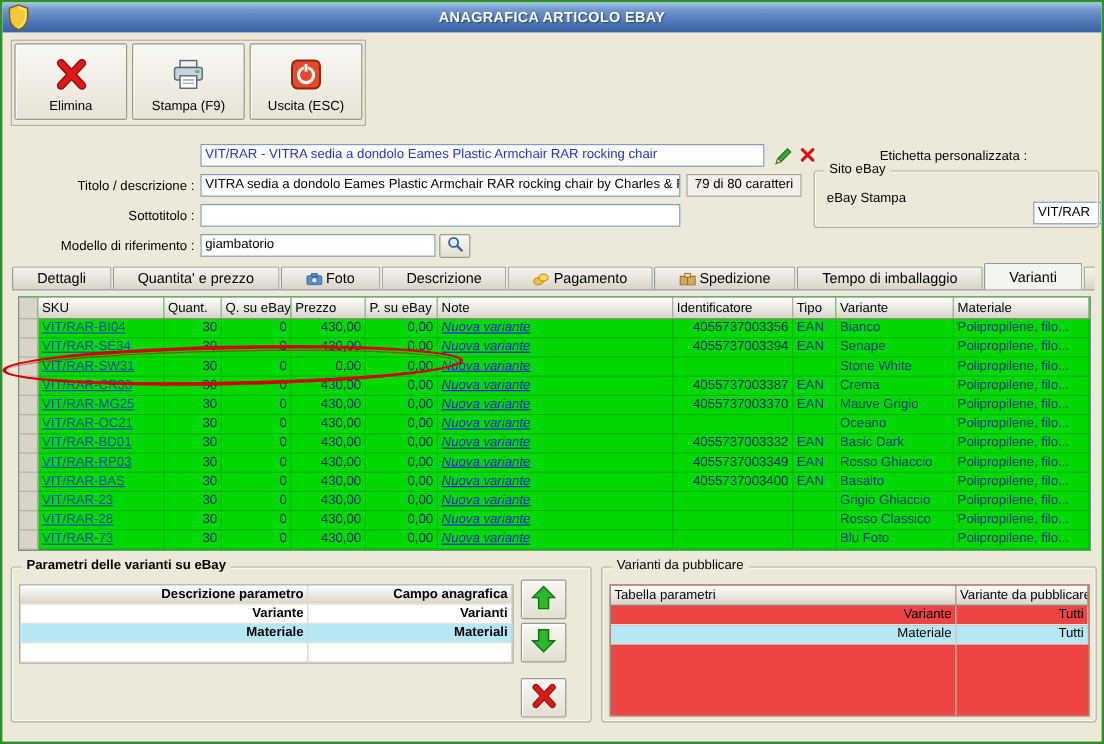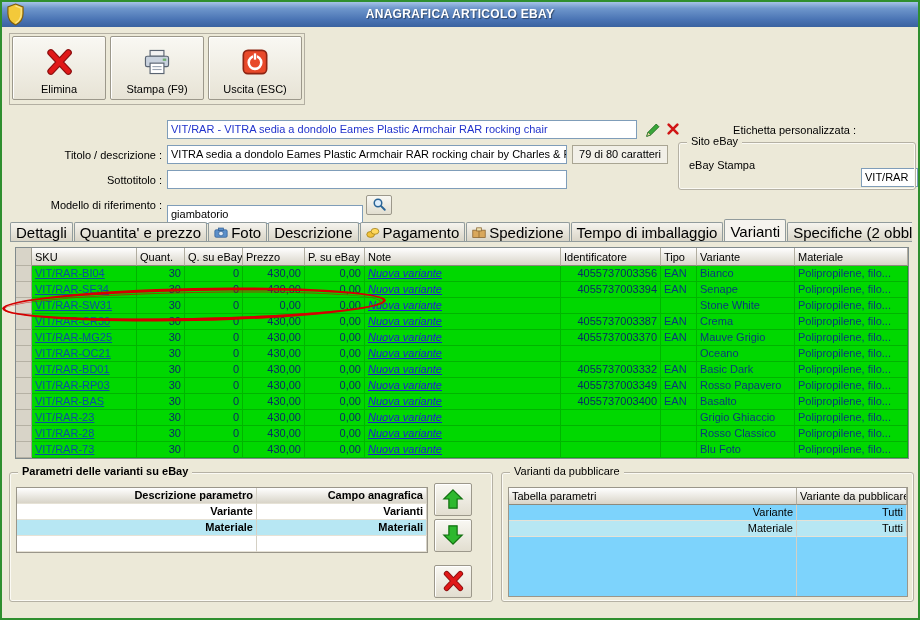--- a/index.html
+++ b/index.html
@@ -56,24 +56,24 @@
     box-shadow:inset 0 0 0 1px #fbfaf4;
   }
   .gb-title { position:absolute; top:-8px; left:8px; background:#ece9d8; padding:0 4px; color:#000; }
   .sito-value { position:absolute; top:16px; left:10px; color:#000; }
   
   .tabstrip {
     position:absolute; top:217px; left:8px; width:902px; height:23px;
     border-bottom:1px solid #919b9c; display:flex; align-items:flex-end; overflow:hidden;
   }
   .tab {
-    height:19px; padding:0 5px; background:linear-gradient(#f6f4ee,#d9d5c7);
+    height:19px; padding:0 20px; background:linear-gradient(#f6f4ee,#d9d5c7);
     border:1px solid #919b9c; border-bottom:none; border-radius:2px 2px 0 0;
     margin-right:1px; display:flex; align-items:center; gap:3px; color:#000;
-    font-size:15px; white-space:nowrap; cursor:default;
+    font-size:12px; white-space:nowrap; cursor:default;
   }
   .tab.active {
     height:23px; background:#f6f4ee; position:relative; z-index:2; margin-bottom:-1px;
   }
   .tabicon { display:flex; align-items:center; }
   
   .grid { position:absolute; top:245px; left:13px; width:894px; border:1px solid #808a8c; background:#00d800; }
   .ghead, .grow { display:grid; grid-template-columns:16px 105px 48px 58px 62px 60px 196px 100px 36px 98px 1fr; }
   .ghead .gcell {
     background:linear-gradient(#ffffff,#d8d4c8);
@@ -105,21 +105,21 @@
   .group-right { top:470px; left:499px; width:413px; height:130px; }
   .ptable { position:absolute; top:14px; left:6px; width:412px; border:1px solid #9a968a; background:#fff; }
   .prow { display:grid; grid-template-columns:240px 1fr; }
   .phead .pcell {
     background:linear-gradient(#ffffff,#d8d4c8);
     border-right:1px solid #b1ada0; border-bottom:1px solid #8d8a7d;
     height:17px; line-height:17px; padding:0 3px;
   }
   .prow .pcell { height:16px; line-height:15px; padding:0 3px; border-right:1px solid #d4d0c4; border-bottom:1px solid #e6e2d6; overflow:hidden;text-align:right; }
   .prow.hl .pcell { background:#b7e7f3; }
-  .vtable { position:absolute; top:14px; left:6px; width:400px; height:110px; border:1px solid #9a968a; background:#7dd3fc; overflow:hidden; }
+  .vtable { position:absolute; top:14px; left:6px; width:400px; height:110px; border:1px solid #9a968a; background:#ef4444; overflow:hidden; }
   .vrow { display:grid; grid-template-columns:288px 1fr; }
   .vhead .pcell { background:linear-gradient(#ffffff,#d8d4c8); border-right:1px solid #b1ada0; border-bottom:1px solid #8d8a7d; height:17px; line-height:17px; padding:0 3px; overflow:hidden; white-space:nowrap; }
   .vfill { position:absolute; top:49px; bottom:0; left:0; width:288px; border-right:1px solid #d4d0c4; }
   .sidebtn {
     position:absolute; left:424px; width:38px; height:33px;
     background:linear-gradient(#f9f8f3,#e2ded0); border:1px solid #9c988b; border-radius:2px;
     display:flex; align-items:center; justify-content:center; box-shadow:inset 1px 1px 0 #fff;
   }
 </style>
 </head>
@@ -194,21 +194,21 @@
 
   <div class="groupbox" style="top:140px; left:676px; width:238px; height:48px;">
     <span class="gb-title">Sito eBay</span>
     <div class="sito-value">eBay Stampa</div>
   </div>
 
   <div class="flabel" style="top:168px; left:2px;">Sottotitolo :</div>
   <div class="ffield" style="top:168px; left:165px; width:400px;"></div>
 
   <div class="flabel" style="top:193px; left:2px;">Modello di riferimento :</div>
-  <div class="ffield" style="top:193px; left:165px; width:196px;margin-top:10px;">giambatorio</div>
+  <div class="ffield" style="top:193px; left:165px; width:196px;">giambatorio</div>
   <div class="sbtn" style="top:193px; left:364px;">
     <span>
       <svg width="15" height="15" viewBox="0 0 20 20">
           <circle cx="8" cy="8" r="5" fill="#dfeefc" stroke="#2a6496" stroke-width="2"></circle>
           <line x1="12.2" y1="12.2" x2="17" y2="17" stroke="#2a6496" stroke-width="2.6" stroke-linecap="round"></line>
         </svg>
     </span>
   </div>
 
   <div class="tabstrip">
@@ -373,21 +373,21 @@
         <div class="grow">
           <div class="gcell gsel"></div>
           <div class="gcell c-sku">VIT/RAR-RP03</div>
           <div class="gcell c-quant">30</div>
           <div class="gcell c-q_su_ebay">0</div>
           <div class="gcell c-prezzo">430,00</div>
           <div class="gcell c-p_su_ebay">0,00</div>
           <div class="gcell c-note">Nuova variante</div>
           <div class="gcell c-identificatore">4055737003349</div>
           <div class="gcell c-tipo">EAN</div>
-          <div class="gcell c-variante">Rosso Papavero</div>
+          <div class="gcell c-variante">Rosso Ghiaccio</div>
           <div class="gcell c-materiale">Polipropilene, filo...</div>
         </div>
         <div class="grow">
           <div class="gcell gsel"></div>
           <div class="gcell c-sku">VIT/RAR-BAS</div>
           <div class="gcell c-quant">30</div>
           <div class="gcell c-q_su_ebay">0</div>
           <div class="gcell c-prezzo">430,00</div>
           <div class="gcell c-p_su_ebay">0,00</div>
           <div class="gcell c-note">Nuova variante</div>

